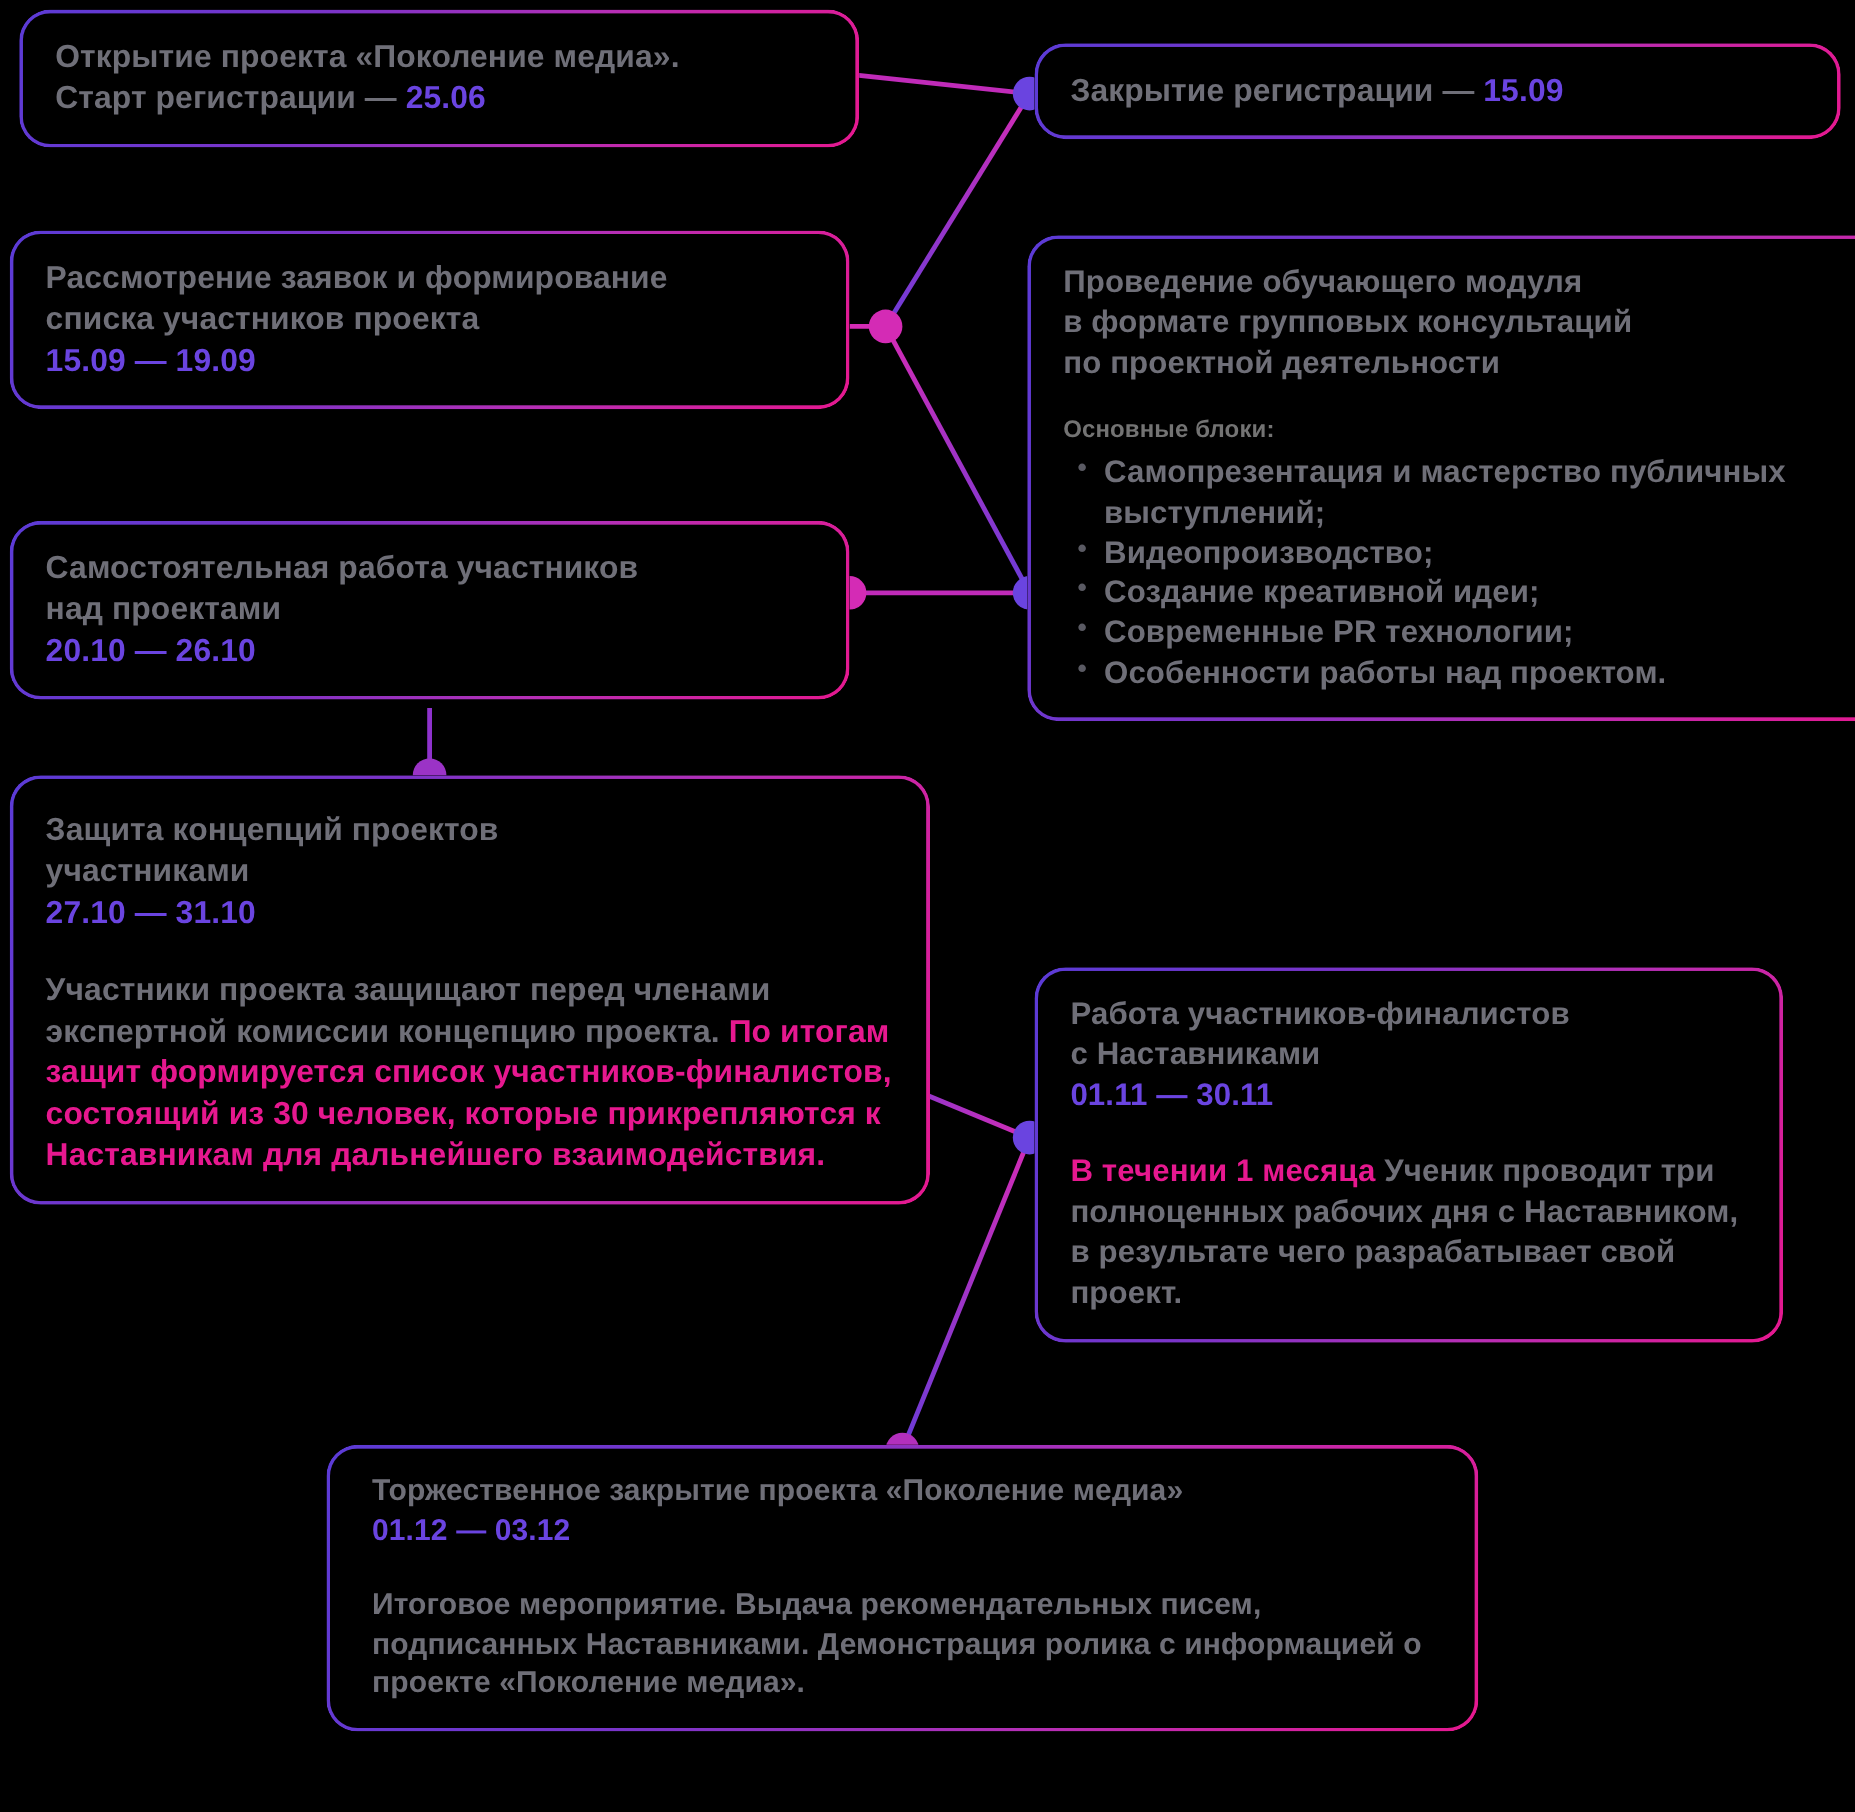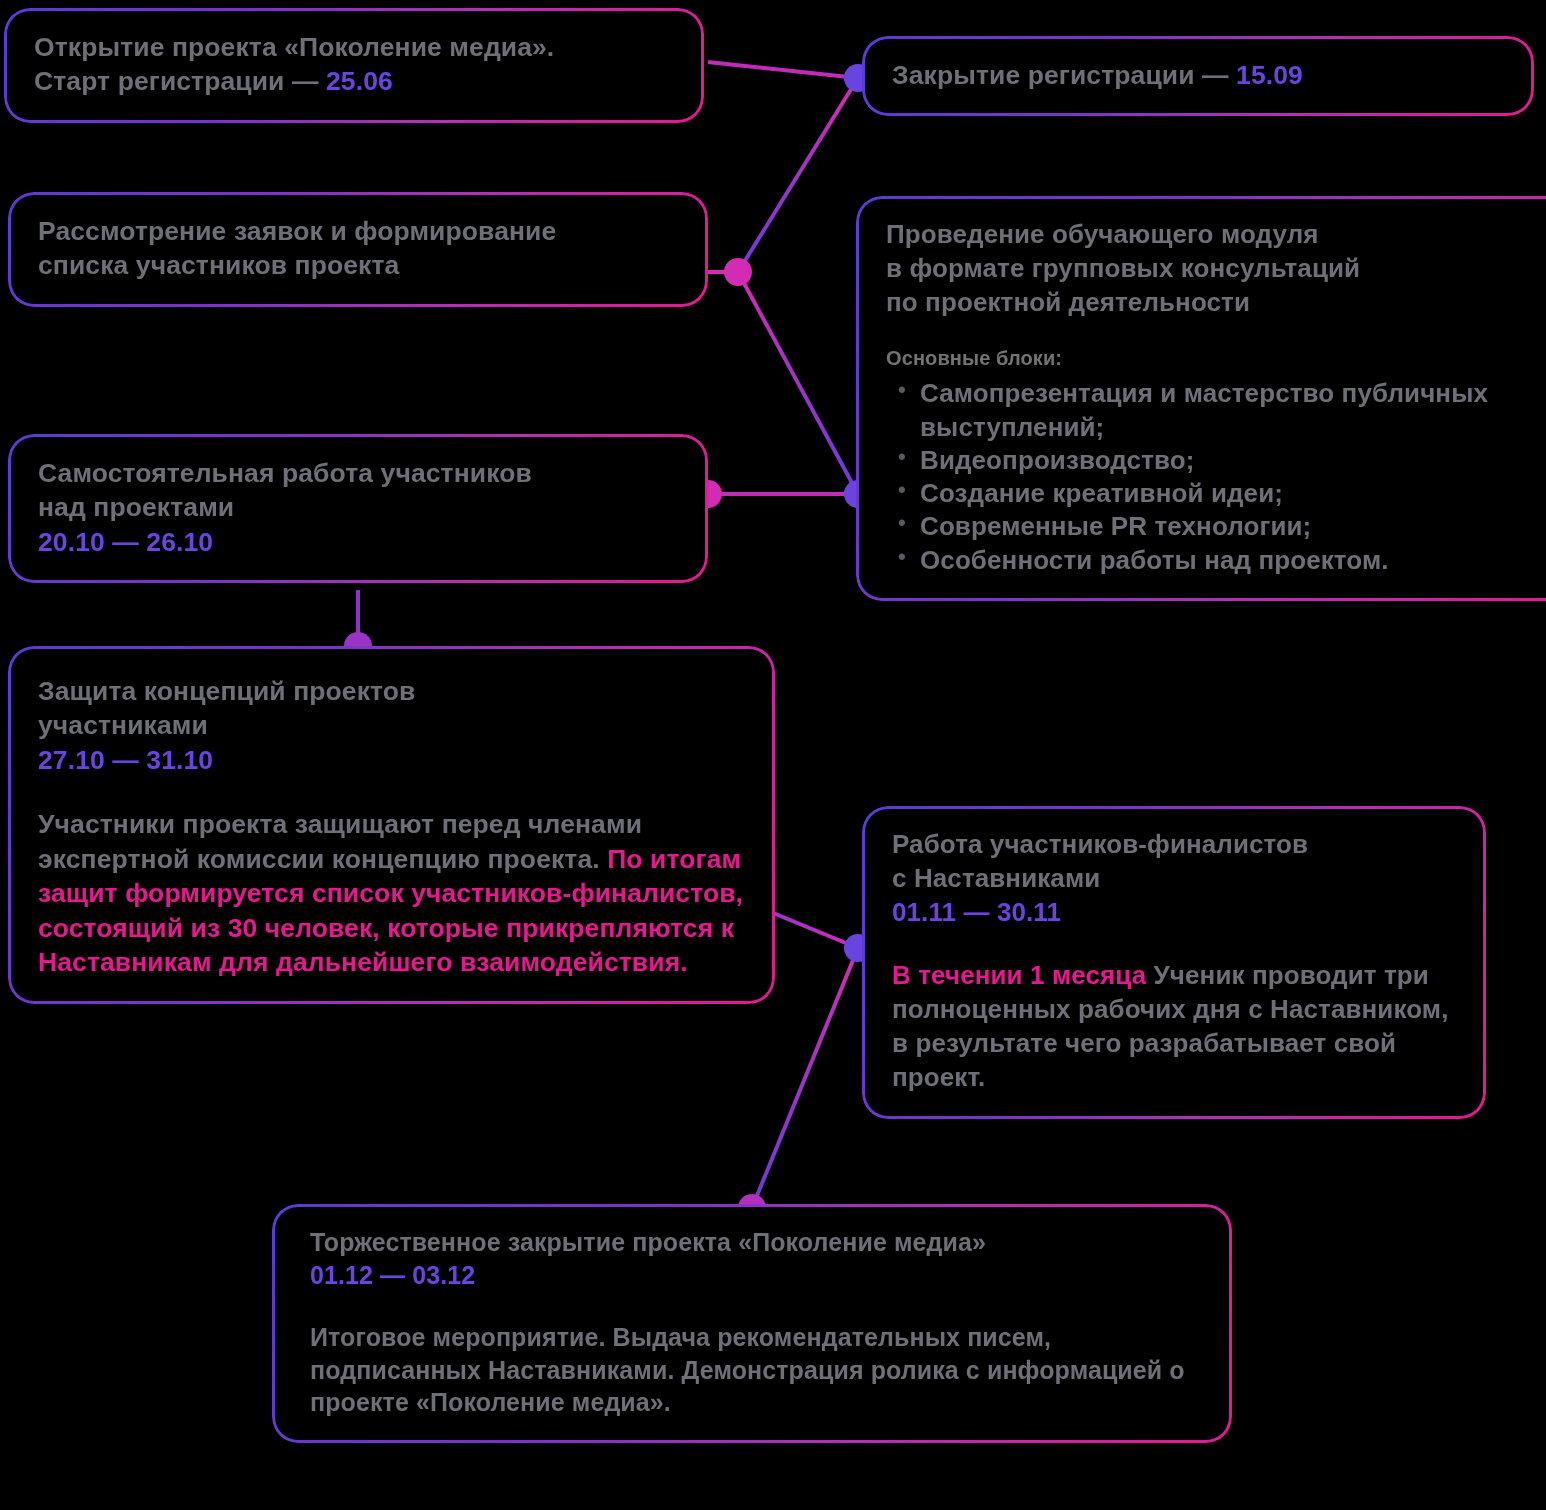--- a/index.html
+++ b/index.html
@@ -86,21 +86,21 @@
     position: absolute;
     left: 12px;
     top: -1px;
     color: #5a5a63;
     font-size: 22px;
   }
   .gap {
     height: 30px;
   }
   
-  #card-open    { left: 4px;   top: 8px;    width: 700px; }
+  #card-open    { left: 16px;   top: 8px;    width: 700px; }
   #card-close   { left: 862px; top: 36px;   width: 672px; }
   #card-review  { left: 8px;   top: 192px;  width: 700px; }
   #card-module  { left: 856px; top: 196px;  width: 724px; }
   #card-self    { left: 8px;   top: 434px;  width: 700px; }
   #card-defense { left: 8px;   top: 646px;  width: 767px; }
   #card-mentors { left: 862px; top: 806px;  width: 624px; }
   #card-final   { left: 272px; top: 1204px; width: 960px; }
 
   #card-module { font-size: 26px; }
   #card-mentors { font-size: 26px; }
@@ -159,20 +159,21 @@
 
   <div class="card" id="card-close">
     <div>
       <span>Закрытие регистрации — </span><span class="date">15.09</span>
     </div>
   </div>
 
   <div class="card" id="card-review">
     <div>Рассмотрение заявок и формирование</div>
     <div>списка участников проекта</div>
+    <div class="date">15.09 — 19.09</div>
   </div>
 
   <div class="card" id="card-module">
     <div>Проведение обучающего модуля</div>
     <div>в формате групповых консультаций</div>
     <div>по проектной деятельности</div>
     <div class="blk">
       <div class="blk-title">Основные блоки:</div>
       <ul class="bullets">
         <li>Самопрезентация и мастерство публичных выступлений;</li>

